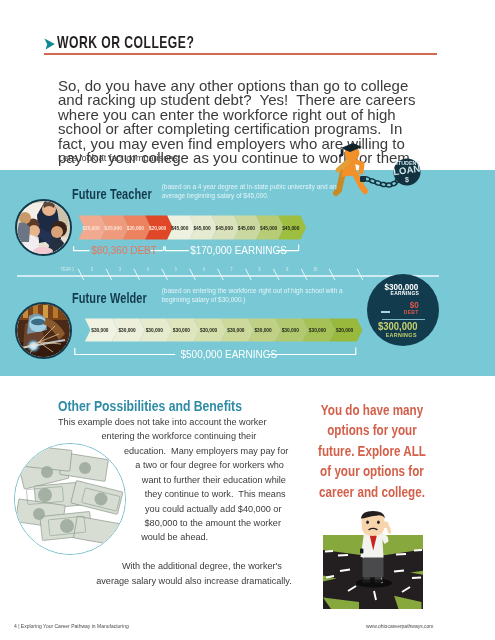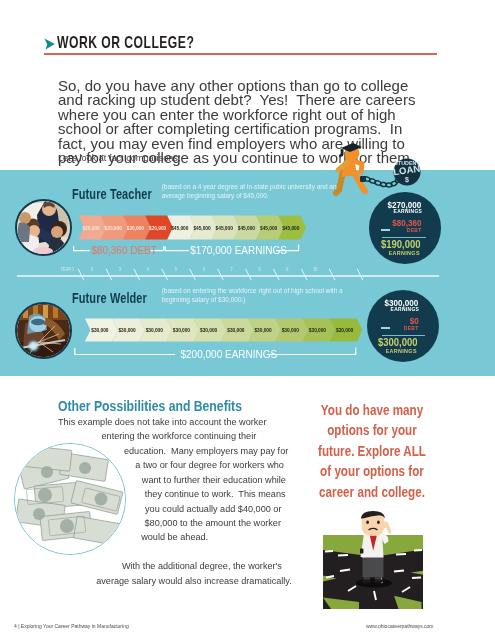--- a/index.html
+++ b/index.html
@@ -252,34 +252,24 @@
       <text y="17.232" text-anchor="middle" font-family="'Liberation Sans',sans-serif" font-size="6.2" font-weight="bold" fill="#23281c" transform="scale(0.78 1)" x="275.96153846153845" letter-spacing="-0.05">$30,000</text>
       <path d="M227.5 3.5 L254.7 3.5 L260.2 15 L254.7 26.5 L227.5 26.5 L233 15 Z" fill="#a6c156"></path>
       <text y="17.232" text-anchor="middle" font-family="'Liberation Sans',sans-serif" font-size="6.2" font-weight="bold" fill="#23281c" transform="scale(0.78 1)" x="310.8333333333333" letter-spacing="-0.05">$30,000</text>
       <path d="M254.7 3.5 L281.9 3.5 L287.4 15 L281.9 26.5 L254.7 26.5 L260.2 15 Z" fill="#98b93c"></path>
       <text y="17.232" text-anchor="middle" font-family="'Liberation Sans',sans-serif" font-size="6.2" font-weight="bold" fill="#23281c" transform="scale(0.78 1)" x="345.70512820512823" letter-spacing="-0.05">$30,000</text>
     </svg>
 
   <svg class="bracket" style="left:70px;top:345px;" width="292" height="14" viewBox="0 0 292 14">
     <path d="M4.8 2.9 L4.8 9.5 L105.2 9.5 M197.6 9.5 L286.3 9.5 M285.8 9.5 L285.8 2.6" stroke="#ffffff" stroke-width="1.15" fill="none" stroke-linecap="butt"></path>
   </svg>
-  <div class="br-txt" style="left:180.5px;top:349.3px;color:#ffffff;">$200,000 EARNINGS</div>
-
-  <div class="circ" style="left:369px;top:192px;width:71.5px;height:71.5px;">
-    <div class="l1" style="top:8px;right:18.8px;font-size:8.7px;">$270,000</div>
-    <div class="l2" style="top:16.2px;right:18.8px;">EARNINGS</div>
-    <div class="l1" style="top:26.1px;right:18.8px;font-size:8.7px;color:#e3564a;">$80,360</div>
-    <div class="l2" style="top:34.8px;right:18.8px;color:#e3564a;">DEBT</div>
-    <div class="l1" style="top:47px;right:20.3px;font-size:10.2px;color:#c6cf6c;">$190,000</div>
-    <div class="l2" style="top:58.4px;right:20.3px;font-size:5.7px;color:#c6cf6c;">EARNINGS</div>
-    <div style="position:absolute;left:12.2px;top:36.6px;width:9.1px;height:2.3px;background:#a8d6de;"></div>
-    <div style="position:absolute;left:13.2px;top:44.6px;width:43.4px;height:1.2px;background:#7fb8c6;"></div>
-  </div>
-
-  <div class="circ" style="left:367px;top:290px;width:72px;height:72px;">
+  <div class="br-txt" style="left:180.5px;top:349.3px;color:#ffffff;">$500,000 EARNINGS</div>
+
+
+  <div class="circ" style="left:367px;top:274px;width:72px;height:72px;">
     <div class="l1" style="top:8px;right:20.3px;font-size:8.7px;">$300,000</div>
     <div class="l2" style="top:16.2px;right:20.3px;">EARNINGS</div>
     <div class="l1" style="top:26.1px;right:20.3px;font-size:8.7px;color:#e3564a;">$0</div>
     <div class="l2" style="top:34.8px;right:20.3px;color:#e3564a;">DEBT</div>
     <div class="l1" style="top:47px;right:21.8px;font-size:10.2px;color:#c6cf6c;">$300,000</div>
     <div class="l2" style="top:58.4px;right:21.8px;font-size:5.7px;color:#c6cf6c;">EARNINGS</div>
     <div style="position:absolute;left:13.7px;top:36.6px;width:9.1px;height:2.3px;background:#a8d6de;"></div>
     <div style="position:absolute;left:14.7px;top:44.6px;width:43.4px;height:1.2px;background:#7fb8c6;"></div>
   </div>
 

